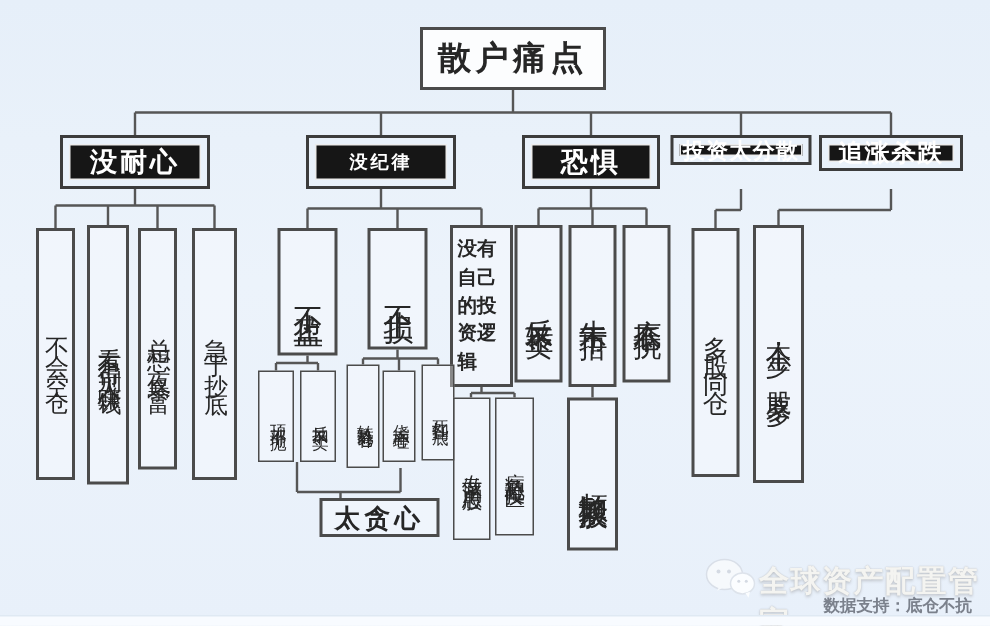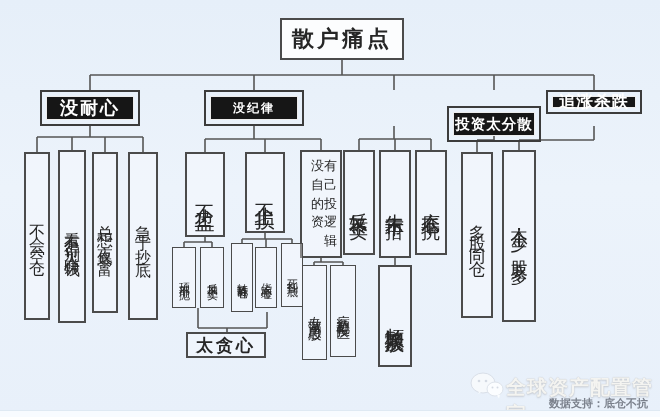--- a/index.html
+++ b/index.html
@@ -2,29 +2,29 @@
 <html><head>
 <meta charset="utf-8">
 <style>
   html,body{margin:0;padding:0;}
   body{font-family:"Liberation Sans","DejaVu Sans",sans-serif;}
   .canvas{position:relative;width:660px;height:417px;overflow:hidden;
     background:linear-gradient(180deg,#e6eff9 0%,#ecf3fb 45%,#e8f0fa 100%);}
   svg.lines{position:absolute;left:0;top:0;pointer-events:none;}
   .box{position:absolute;box-sizing:border-box;border:2px solid #4b4b4b;
     display:flex;align-items:center;justify-content:center;color:#262626;
-    background:rgba(252,253,255,0.35);text-align:right;}
+    background:rgba(252,253,255,0.35);text-align:left;}
   .sm{border-width:1.5px;}
   .vert{writing-mode:vertical-rl;text-orientation:upright;line-height:1;}
-  .wrap2{line-height:1.45;padding:16px 3px;font-weight:400;}
+  .wrap2{line-height:1.45;padding:16px 3px;font-weight:700;}
   .title{border-width:2.5px;background:#fcfdfe;font-weight:bold;font-size:22px;letter-spacing:3px;}
   .l2wrap{position:absolute;box-sizing:border-box;border:2px solid #3c3c3c;padding:4px;display:flex;}
   .l2in{flex:1;background:#161616;border:1px solid #ececec;color:#fff;display:flex;
     align-items:center;justify-content:center;font-weight:bold;letter-spacing:2px;}
-  .greedy{font-weight:600;letter-spacing:3px;font-size:17px;}
+  .greedy{font-weight:600;letter-spacing:3px;font-size:17px;margin-left:27px;}
   .brand{position:absolute;left:506px;top:374px;font-size:20px;font-weight:bold;letter-spacing:1px;
     color:#f4f4f1;text-shadow:0 0 1px #b9bcc0,0 1px 2px #c6cbd2;}
   .credit{position:absolute;right:12px;top:396px;font-size:11px;font-weight:bold;color:#7b818c;}
   .bstrip{position:absolute;left:0;right:0;bottom:0;height:6px;background:#f8fbff;border-top:1px solid #dfe9f3;}
   .wicon{position:absolute;left:470px;top:372px;}
 </style>
 </head>
 <body>
 
 <div class="canvas">
@@ -45,21 +45,24 @@
   </svg>
 
   <div class="box title" style="left:280px;top:18px;width:124px;height:42px">散户痛点</div>
 
   <div class="l2wrap" style="left:40px;top:90px;width:100px;height:36px">
     <span class="l2in" style="font-size:18px">没耐心</span>
   </div>
   <div class="l2wrap" style="left:204px;top:90px;width:100px;height:36px">
     <span class="l2in" style="font-size:12px">没纪律</span>
   </div>
-  <div class="l2wrap" style="left:447px;top:106px;width:94px;height:36px">
+  <div class="l2wrap" style="left:348px;top:90px;width:92px;height:36px">
+    <span class="l2in" style="font-size:18px">恐惧</span>
+  </div>
+  <div class="l2wrap" style="left:447px;top:90px;width:94px;height:20px">
     <span class="l2in" style="font-size:14.5px;letter-spacing:1px">投资太分散</span>
   </div>
   <div class="l2wrap" style="left:546px;top:90px;width:96px;height:24px">
     <span class="l2in" style="font-size:16.5px;letter-spacing:1px">追涨杀跌</span>
   </div>
 
   <div class="box vert" style="left:24px;top:152px;width:26px;height:168px;font-size:16px;letter-spacing:12px">不会空仓</div>
   <div class="box vert" style="left:58px;top:150px;width:28px;height:173px;font-size:16px;letter-spacing:5px">看不得别人赚钱</div>
   <div class="box vert" style="left:92px;top:152px;width:26px;height:161px;font-size:16px;letter-spacing:7px">总想一夜暴富</div>
   <div class="box vert" style="left:128px;top:152px;width:30px;height:168px;font-size:16px;letter-spacing:12px">急于抄底</div>

